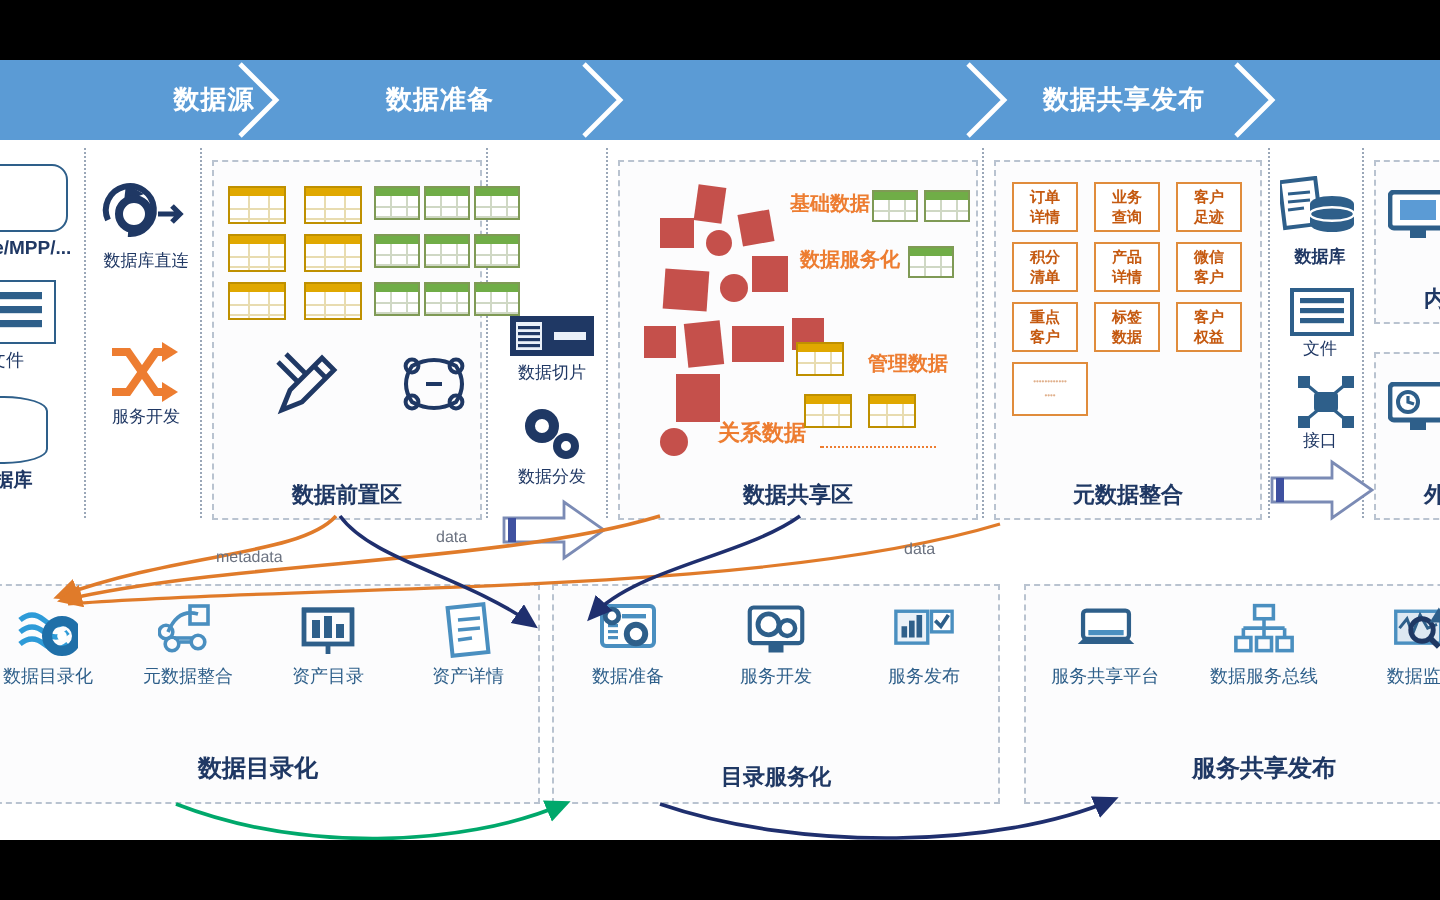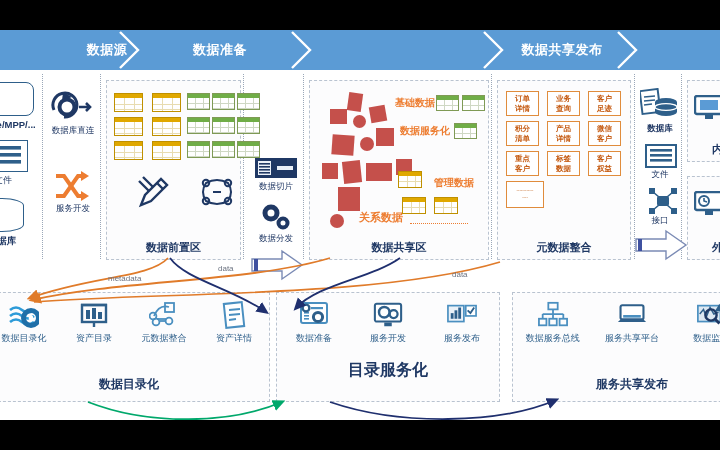--- a/index.html
+++ b/index.html
@@ -534,50 +534,50 @@
             <path d="M1,21 q6,-5 12,0 q6,5 12,0" stroke="#2e9bd8" stroke-width="2.6" fill="none"></path>
                 </g>
             <circle cx="22" cy="17" r="7.5" fill="none" stroke="#1f6fa8" stroke-width="5"></circle>
             <circle cx="22" cy="17" r="2.4" fill="#fff"></circle>
           </svg>
         </div>
         <div class="tx">数据目录化</div>
       </div>
       <div class="capitem">
         <div class="ic">
-          <svg width="28" height="26" viewBox="0 0 28 26">
-            <rect x="2" y="3" width="24" height="17" fill="none" stroke="#2e5f8a" stroke-width="2.4"></rect>
-            <g fill="#2e5f8a">
-                  <rect x="6" y="8" width="4" height="9"></rect>
-                  <rect x="12" y="6" width="4" height="11"></rect>
-                  <rect x="18" y="10" width="4" height="7"></rect>
-                </g>
-            <path d="M1,3 L27,3 M14,20 L14,25" stroke="#2e5f8a" stroke-width="2.4"></path>
-          </svg>
-        </div>
-        <div class="tx">资产目录</div>
-      </div>
-      <div class="capitem">
-        <div class="ic">
           <svg width="30" height="26" viewBox="0 0 30 26">
             <g fill="none" stroke="#4a8fc0" stroke-width="1.8">
               <path d="M5,14 Q10,2 20,5"></path>
                   <path d="M8,17 L17,17"></path>
               <rect x="16" y="1" width="9" height="9"></rect>
               <circle cx="4" cy="14" r="3.4"></circle>
                   <circle cx="7" cy="20" r="3.4"></circle>
                   <circle cx="20" cy="19" r="3.4"></circle>
               <path d="M11,19 L16,19"></path>
             </g>
           </svg>
         </div>
         <div class="tx">元数据整合</div>
       </div>
       <div class="capitem">
         <div class="ic">
+          <svg width="28" height="26" viewBox="0 0 28 26">
+            <rect x="2" y="3" width="24" height="17" fill="none" stroke="#2e5f8a" stroke-width="2.4"></rect>
+            <g fill="#2e5f8a">
+                  <rect x="6" y="8" width="4" height="9"></rect>
+                  <rect x="12" y="6" width="4" height="11"></rect>
+                  <rect x="18" y="10" width="4" height="7"></rect>
+                </g>
+            <path d="M1,3 L27,3 M14,20 L14,25" stroke="#2e5f8a" stroke-width="2.4"></path>
+          </svg>
+        </div>
+        <div class="tx">资产目录</div>
+      </div>
+      <div class="capitem">
+        <div class="ic">
           <svg width="26" height="28" viewBox="0 0 26 28">
             <path d="M4,2 L22,2 L22,26 L4,26 Z" fill="#fff" stroke="#4a8fc0" stroke-width="2" transform="rotate(-6 13 14)"></path>
             <g stroke="#4a8fc0" stroke-width="1.8">
                   <path d="M8,9 L19,8 M8,14 L19,13 M8,19 L15,18"></path>
                 </g>
           </svg>
         </div>
         <div class="tx">资产详情</div>
       </div>
     </div>
@@ -622,48 +622,48 @@
                   <rect x="8" y="8" width="3" height="9"></rect>
                   <rect x="12" y="5" width="3" height="12"></rect>
                 </g>
             <rect x="20" y="3" width="11" height="11" fill="#fff" stroke="#4a8fc0" stroke-width="1.8"></rect>
             <path d="M22,8 L25,11 L29,5" fill="none" stroke="#2e5f8a" stroke-width="2"></path>
           </svg>
         </div>
         <div class="tx">服务发布</div>
       </div>
     </div>
-    <div class="region-title" style="font-size:16px;bottom:20px;">目录服务化</div>
+    <div class="region-title" style="font-size:11px;bottom:5px;">目录服务化</div>
   </div>
 
   <div class="region" style="left:512px;top:262px;width:238px;height:108px;">
     <div class="cardrow">
+      <div class="capitem" style="width:70px;">
+        <div class="ic">
+          <svg width="34" height="26" viewBox="0 0 34 26">
+            <rect x="4" y="2" width="26" height="16" rx="2" fill="#fff" stroke="#2e5f8a" stroke-width="2.4"></rect>
+            <rect x="7" y="13" width="20" height="3" fill="#4a8fc0"></rect>
+            <path d="M1,21 L33,21 L30,18 L4,18 Z" fill="#2e5f8a"></path>
+          </svg>
+        </div>
+        <div class="tx">服务共享平台</div>
+      </div>
       <div class="capitem" style="width:70px;">
         <div class="ic">
           <svg width="32" height="28" viewBox="0 0 32 28">
             <g fill="none" stroke="#4a8fc0" stroke-width="1.9">
               <rect x="11" y="1" width="10" height="7"></rect>
               <path d="M16,8 L16,13 M5,13 L27,13 M5,13 L5,18 M16,13 L16,18 M27,13 L27,18"></path>
               <rect x="1" y="18" width="8" height="7"></rect>
               <rect x="12" y="18" width="8" height="7"></rect>
               <rect x="23" y="18" width="8" height="7"></rect>
             </g>
           </svg>
         </div>
         <div class="tx">数据服务总线</div>
-      </div>
-      <div class="capitem" style="width:70px;">
-        <div class="ic">
-          <svg width="34" height="26" viewBox="0 0 34 26">
-            <rect x="4" y="2" width="26" height="16" rx="2" fill="#fff" stroke="#2e5f8a" stroke-width="2.4"></rect>
-            <rect x="7" y="13" width="20" height="3" fill="#4a8fc0"></rect>
-            <path d="M1,21 L33,21 L30,18 L4,18 Z" fill="#2e5f8a"></path>
-          </svg>
-        </div>
-        <div class="tx">服务共享平台</div>
       </div>
       <div class="capitem" style="width:70px;">
         <div class="ic">
           <svg width="32" height="26" viewBox="0 0 32 26">
             <rect x="2" y="3" width="24" height="17" fill="#dde8f2" stroke="#4a8fc0" stroke-width="1.8"></rect>
             <path d="M4,12 L8,7 L11,15 L15,5 L19,12 L24,10" fill="none" stroke="#2e5f8a" stroke-width="1.6"></path>
             <circle cx="16" cy="13" r="6" fill="none" stroke="#1f3864" stroke-width="2.6"></circle>
             <path d="M20,17 L25,22" stroke="#1f3864" stroke-width="3"></path>
             <path d="M25,1 L30,9 L20,9 Z" fill="#2e5f8a"></path>
           </svg>

